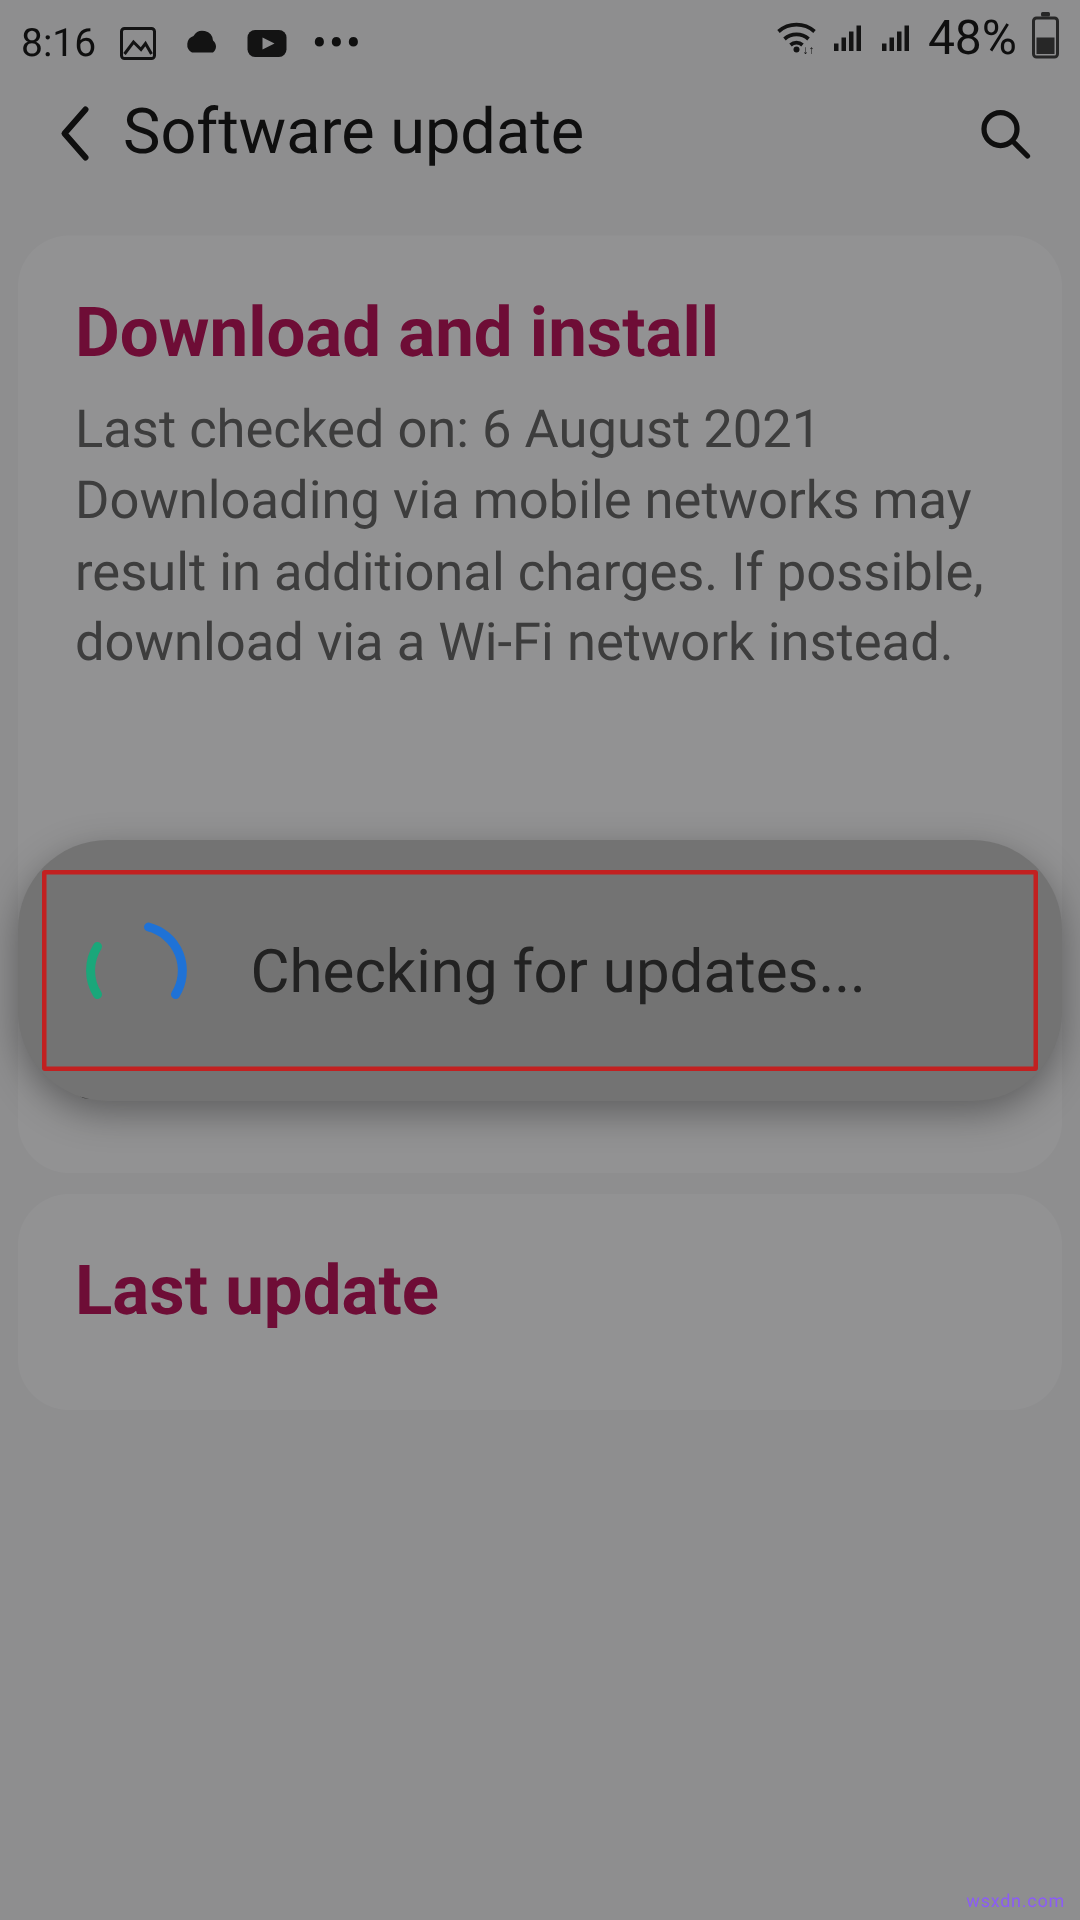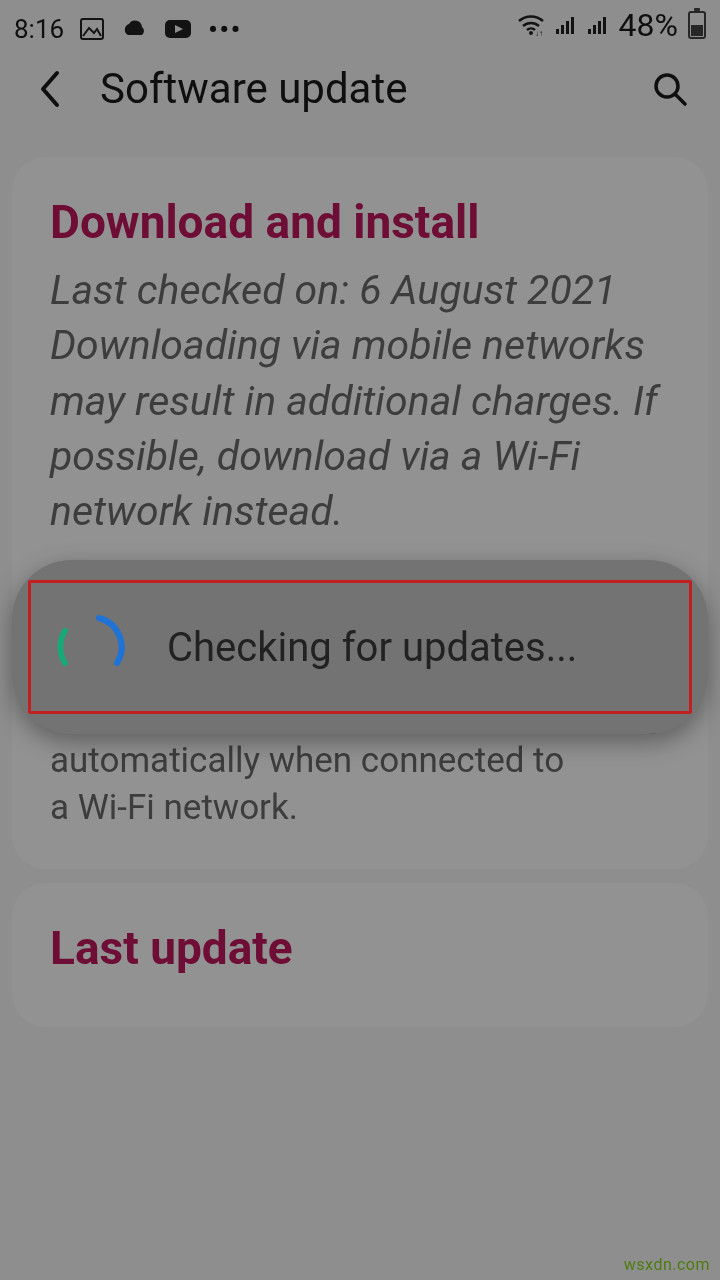--- a/index.html
+++ b/index.html
@@ -37,45 +37,44 @@
   .battery-fill {
     position: absolute; bottom: 1px; left: 1px; right: 1px; height: 45%;
     background: #444;
   }
 
   
   .header {
     display: flex;
     align-items: center;
     padding: 20px 30px 30px 30px;
-    gap: 30px;
+    gap: 12px;
     justify-content: flex-end;
   }
   .back-btn { width: 40px; height: 40px; display: flex; align-items: center; justify-content: center; }
   .header-title { font-size: 42px; font-weight: 400; flex: 1; }
   .search-btn { width: 40px; height: 40px; display: flex; align-items: center; justify-content: center; }
 
   
   .card {
     background: #fcfcfe;
     border-radius: 34px;
     margin: 14px 12px;
     padding: 38px 38px;
   }
   .card-title {
     font-size: 46px;
     font-weight: 700;
     margin-bottom: 14px;
     color: #be185d;
   }
   .card-desc {
-    font-size: 41px;
+    font-size: 35px;
     line-height: 1.35;
     color: #6a6a6a;
-    font-style: italic;
   }
   .auto-row {
     display: flex;
     align-items: flex-start;
     gap: 20px;
     margin-top: 150px;
   }
   .auto-text { flex: 1; font-size: 35px; line-height: 1.35; color: #6a6a6a; }
   .switch {
     width: 72px; height: 40px; border-radius: 20px;
@@ -115,22 +114,22 @@
     padding: 22px 18px;
   }
   .spinner {
     width: 84px; height: 84px; position: relative; flex-shrink: 0;
   }
   .modal-text { font-size: 40px; color: #222; }
 
   .watermark {
     position: absolute;
     bottom: 6px; right: 10px;
-    font-size: 16px;
-    color: #4d7c0f;
+    font-size: 12px;
+    color: #8b5cf6;
     letter-spacing: 0.5px;
   }
 </style>
 </head>
 <body>
 
 <div class="status-bar">
   <div class="status-left">
     <span class="status-time">8:16</span>
     <span class="status-icon">

